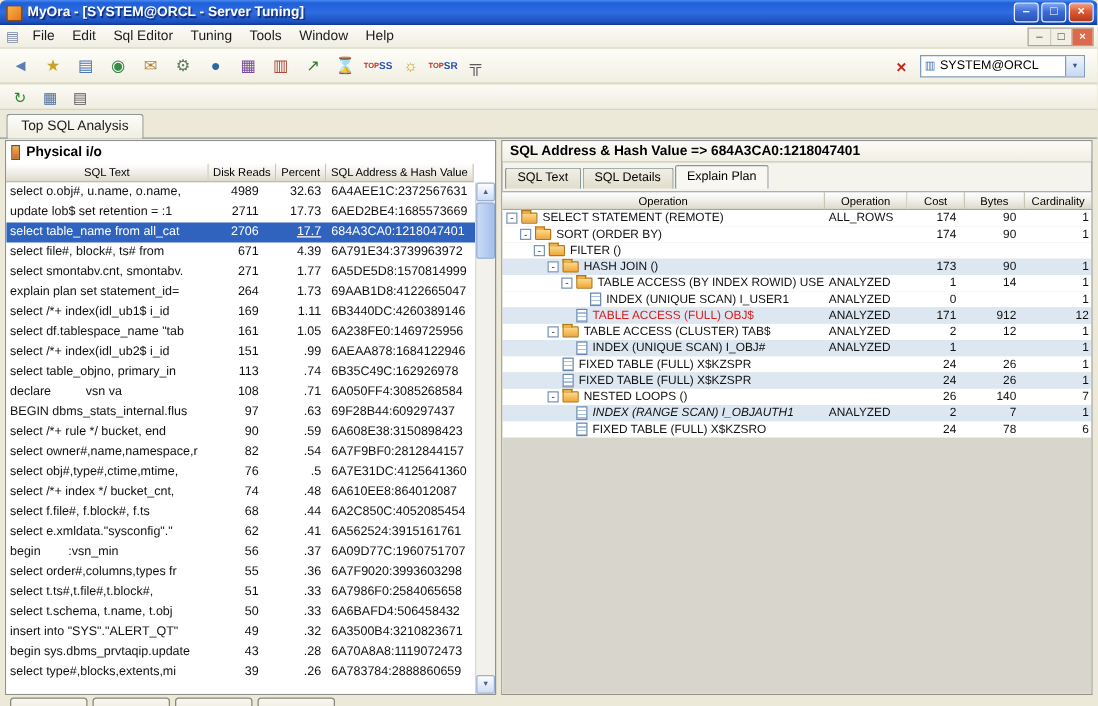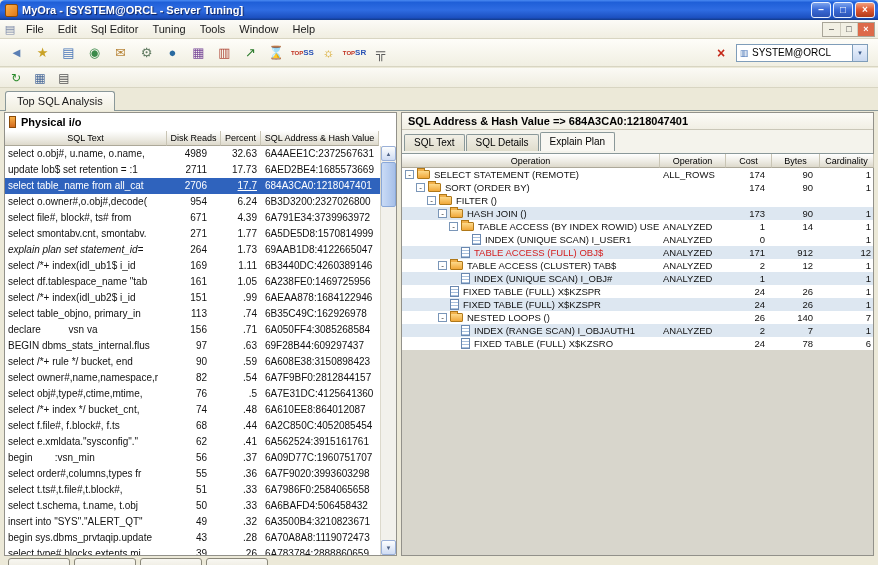--- a/index.html
+++ b/index.html
@@ -274,39 +274,33 @@
             <div class="lc pct" style="width: 40px;">17.73</div>
             <div class="lc hash" style="width: 118px;">6AED2BE4:1685573669</div>
           </div>
           <div class="lrow sel">
             <div class="lc sql" style="width: 162px;">select table_name from all_cat</div>
             <div class="lc reads" style="width: 54px;">2706</div>
             <div class="lc pct" style="width: 40px; text-decoration: underline;">17.7</div>
             <div class="lc hash" style="width: 118px;">684A3CA0:1218047401</div>
           </div>
           <div class="lrow">
-            <div class="lc sql" style="width: 162px;">select o.owner#,o.obj#,decode(</div>
-            <div class="lc reads" style="width: 54px;">954</div>
-            <div class="lc pct" style="width: 40px;">6.24</div>
-            <div class="lc hash" style="width: 118px;">6B3D3200:2327026800</div>
-          </div>
-          <div class="lrow">
             <div class="lc sql" style="width: 162px;">select file#, block#, ts# from</div>
             <div class="lc reads" style="width: 54px;">671</div>
             <div class="lc pct" style="width: 40px;">4.39</div>
             <div class="lc hash" style="width: 118px;">6A791E34:3739963972</div>
           </div>
           <div class="lrow">
             <div class="lc sql" style="width: 162px;">select smontabv.cnt, smontabv.</div>
             <div class="lc reads" style="width: 54px;">271</div>
             <div class="lc pct" style="width: 40px;">1.77</div>
             <div class="lc hash" style="width: 118px;">6A5DE5D8:1570814999</div>
           </div>
           <div class="lrow">
-            <div class="lc sql" style="width: 162px; font-style: italic;">explain plan set statement_id=</div>
+            <div class="lc sql" style="width: 162px;">explain plan set statement_id=</div>
             <div class="lc reads" style="width: 54px;">264</div>
             <div class="lc pct" style="width: 40px;">1.73</div>
             <div class="lc hash" style="width: 118px;">69AAB1D8:4122665047</div>
           </div>
           <div class="lrow">
             <div class="lc sql" style="width: 162px;">select /*+ index(idl_ub1$ i_id</div>
             <div class="lc reads" style="width: 54px;">169</div>
             <div class="lc pct" style="width: 40px;">1.11</div>
             <div class="lc hash" style="width: 118px;">6B3440DC:4260389146</div>
           </div>
@@ -323,21 +317,21 @@
             <div class="lc hash" style="width: 118px;">6AEAA878:1684122946</div>
           </div>
           <div class="lrow">
             <div class="lc sql" style="width: 162px;">select table_objno, primary_in</div>
             <div class="lc reads" style="width: 54px;">113</div>
             <div class="lc pct" style="width: 40px;">.74</div>
             <div class="lc hash" style="width: 118px;">6B35C49C:162926978</div>
           </div>
           <div class="lrow">
             <div class="lc sql" style="width: 162px;">declare          vsn va</div>
-            <div class="lc reads" style="width: 54px;">156</div>
+            <div class="lc reads" style="width: 54px;">108</div>
             <div class="lc pct" style="width: 40px;">.71</div>
             <div class="lc hash" style="width: 118px;">6A050FF4:3085268584</div>
           </div>
           <div class="lrow">
             <div class="lc sql" style="width: 162px;">BEGIN dbms_stats_internal.flus</div>
             <div class="lc reads" style="width: 54px;">97</div>
             <div class="lc pct" style="width: 40px;">.63</div>
             <div class="lc hash" style="width: 118px;">69F28B44:609297437</div>
           </div>
           <div class="lrow">
@@ -580,21 +574,21 @@
                 <span class="expander">-</span>
                 <span class="folder"></span>
                 <span class="op-label">NESTED LOOPS ()</span>
               </div>
               <div class="tc opt" style="width: 66px;"></div>
               <div class="tc num" style="width: 46px;">26</div>
               <div class="tc num" style="width: 48px;">140</div>
               <div class="tc card" style="width: 54px;">7</div>
             </div>
             <div class="trow striped">
-              <div class="tc op" style="width: 258px;">
+              <div class="tc op" style="width: 258px; font-style: italic;">
                 <span class="tree-indent" style="width: 46px;"></span>
                 <span class="exp-spacer"></span>
                 <span class="doc"></span>
                 <span class="op-label">INDEX (RANGE SCAN) I_OBJAUTH1</span>
               </div>
               <div class="tc opt" style="width: 66px;">ANALYZED</div>
               <div class="tc num" style="width: 46px;">2</div>
               <div class="tc num" style="width: 48px;">7</div>
               <div class="tc card" style="width: 54px;">1</div>
             </div>

